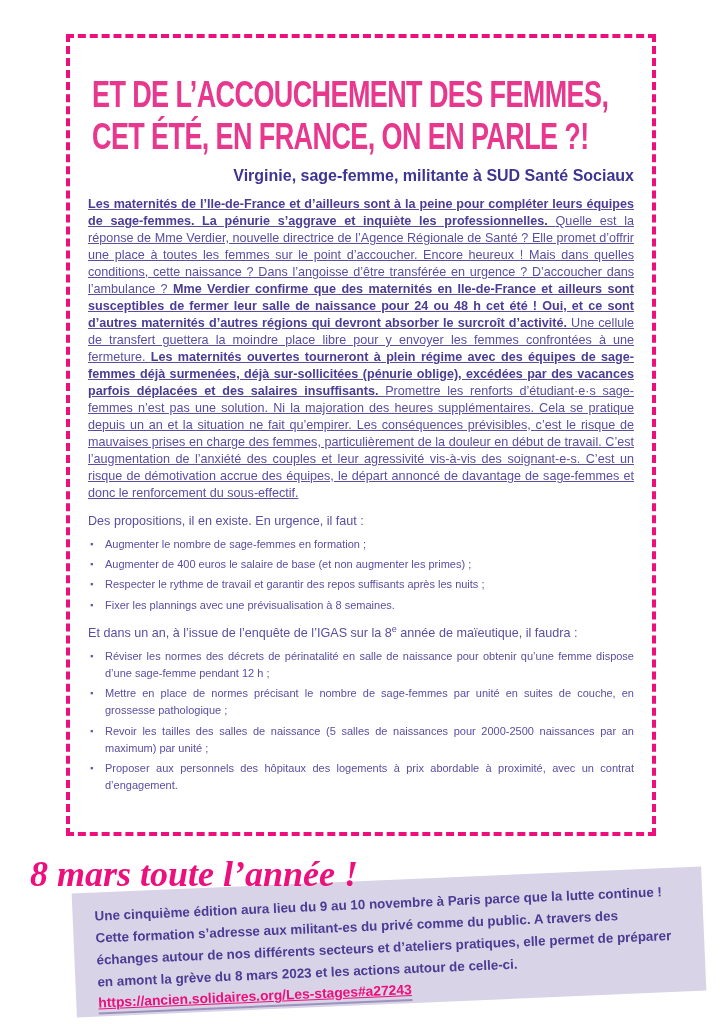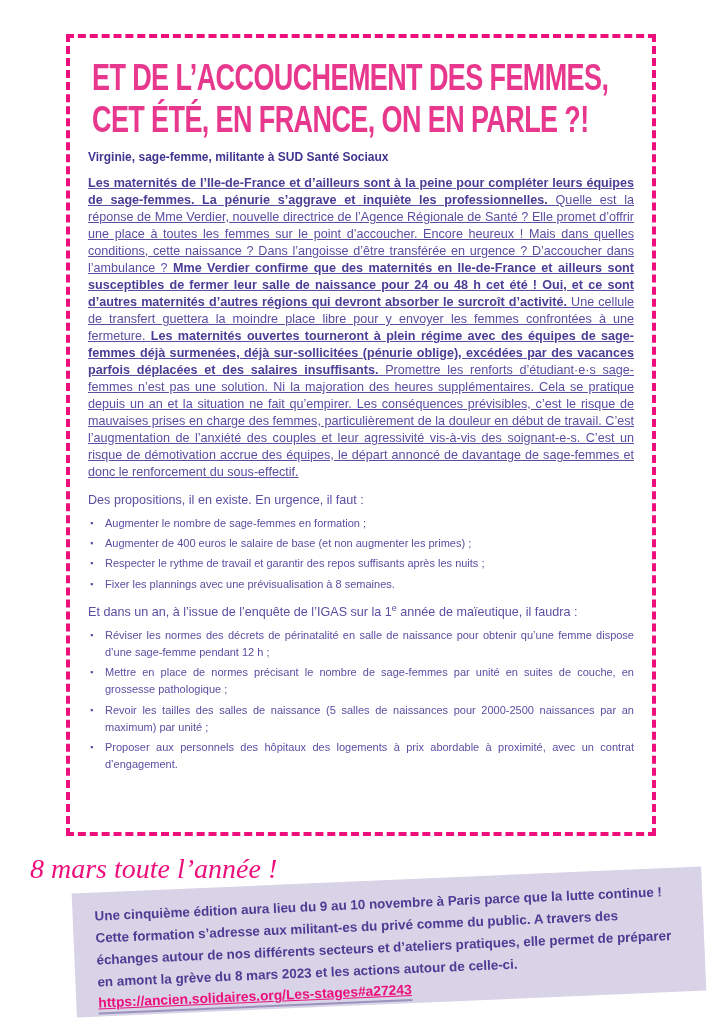--- a/index.html
+++ b/index.html
@@ -22,39 +22,39 @@
 
   
   .flyer-box{
     position:absolute;
     left:66px; top:34px;
     width:590px; height:802px;
     border:4px dashed var(--pink);
     padding:14px 18px 0 18px;
   }
 
-  .headline-wrap{ height:86px; margin-top:6px; }
+  .headline-wrap{ height:86px; margin-top:23px; }
   .headline{
     display:inline-block;
     transform:scaleY(1.34);
     transform-origin:0 0;
     color:var(--pink-headline);
     font-weight:bold;
     font-size:27px;
     line-height:31px;
     letter-spacing:-0.6px;
     white-space:nowrap;
     margin-left:4px;
   }
 
   .byline{
-    text-align:left;
+    text-align:right;
     color:var(--purple-byline);
     font-weight:bold;
-    font-size:12px;
+    font-size:16px;
     margin:6px 0 11px 0;
   }
 
   .body-text{
     color:var(--purple);
     font-size:12.6px;
     line-height:17px;
     text-align:justify;
     text-decoration:underline;
   }
@@ -88,22 +88,22 @@
     font-size:9px;
     color:var(--purple);
   }
 
   
   .footer-heading{
     position:absolute;
     left:30px; top:853px;
     font-family:"Liberation Serif", serif;
     font-style:italic;
-    font-weight:normal;
-    font-size:28px;
+    font-weight:bold;
+    font-size:36px;
     color:var(--pink);
     z-index:2;
     white-space:nowrap;
   }
 
   .info-box{
     position:absolute;
     left:74px; top:880px;
     width:630px; height:124px;
     background:var(--lavender);
@@ -147,21 +147,21 @@
 
   <p class="proposals-intro">Des propositions, il en existe. En urgence, il faut&nbsp;:</p>
 
   <ul class="prop-list">
       <li>Augmenter le nombre de sage-femmes en formation&nbsp;;</li>
       <li>Augmenter de 400 euros le salaire de base (et non augmenter les primes)&nbsp;;</li>
       <li>Respecter le rythme de travail et garantir des repos suffisants après les nuits&nbsp;;</li>
       <li>Fixer les plannings avec une prévisualisation à 8 semaines.</li>
     </ul>
 
-  <p class="igas-intro"><span>Et dans un an, à l’issue de l’enquête de l’IGAS sur la 1</span><sup>e</sup><span> année de maïeutique, il faudra&nbsp;:</span></p>
+  <p class="igas-intro"><span>Et dans un an, à l’issue de l’enquête de l’IGAS sur la 8</span><sup>e</sup><span> année de maïeutique, il faudra&nbsp;:</span></p>
 
   <ul class="prop-list">
       <li>Réviser les normes des décrets de périnatalité en salle de naissance pour obtenir qu’une femme dispose d’une sage-femme pendant 12&nbsp;h&nbsp;;</li>
       <li>Mettre en place de normes précisant le nombre de sage-femmes par unité en suites de couche, en grossesse pathologique&nbsp;;</li>
       <li>Revoir les tailles des salles de naissance (5 salles de naissances pour 2000-2500 naissances par an maximum) par unité&nbsp;;</li>
       <li>Proposer aux personnels des hôpitaux des logements à prix abordable à proximité, avec un contrat d’engagement.</li>
     </ul>
 
 </div>
 

